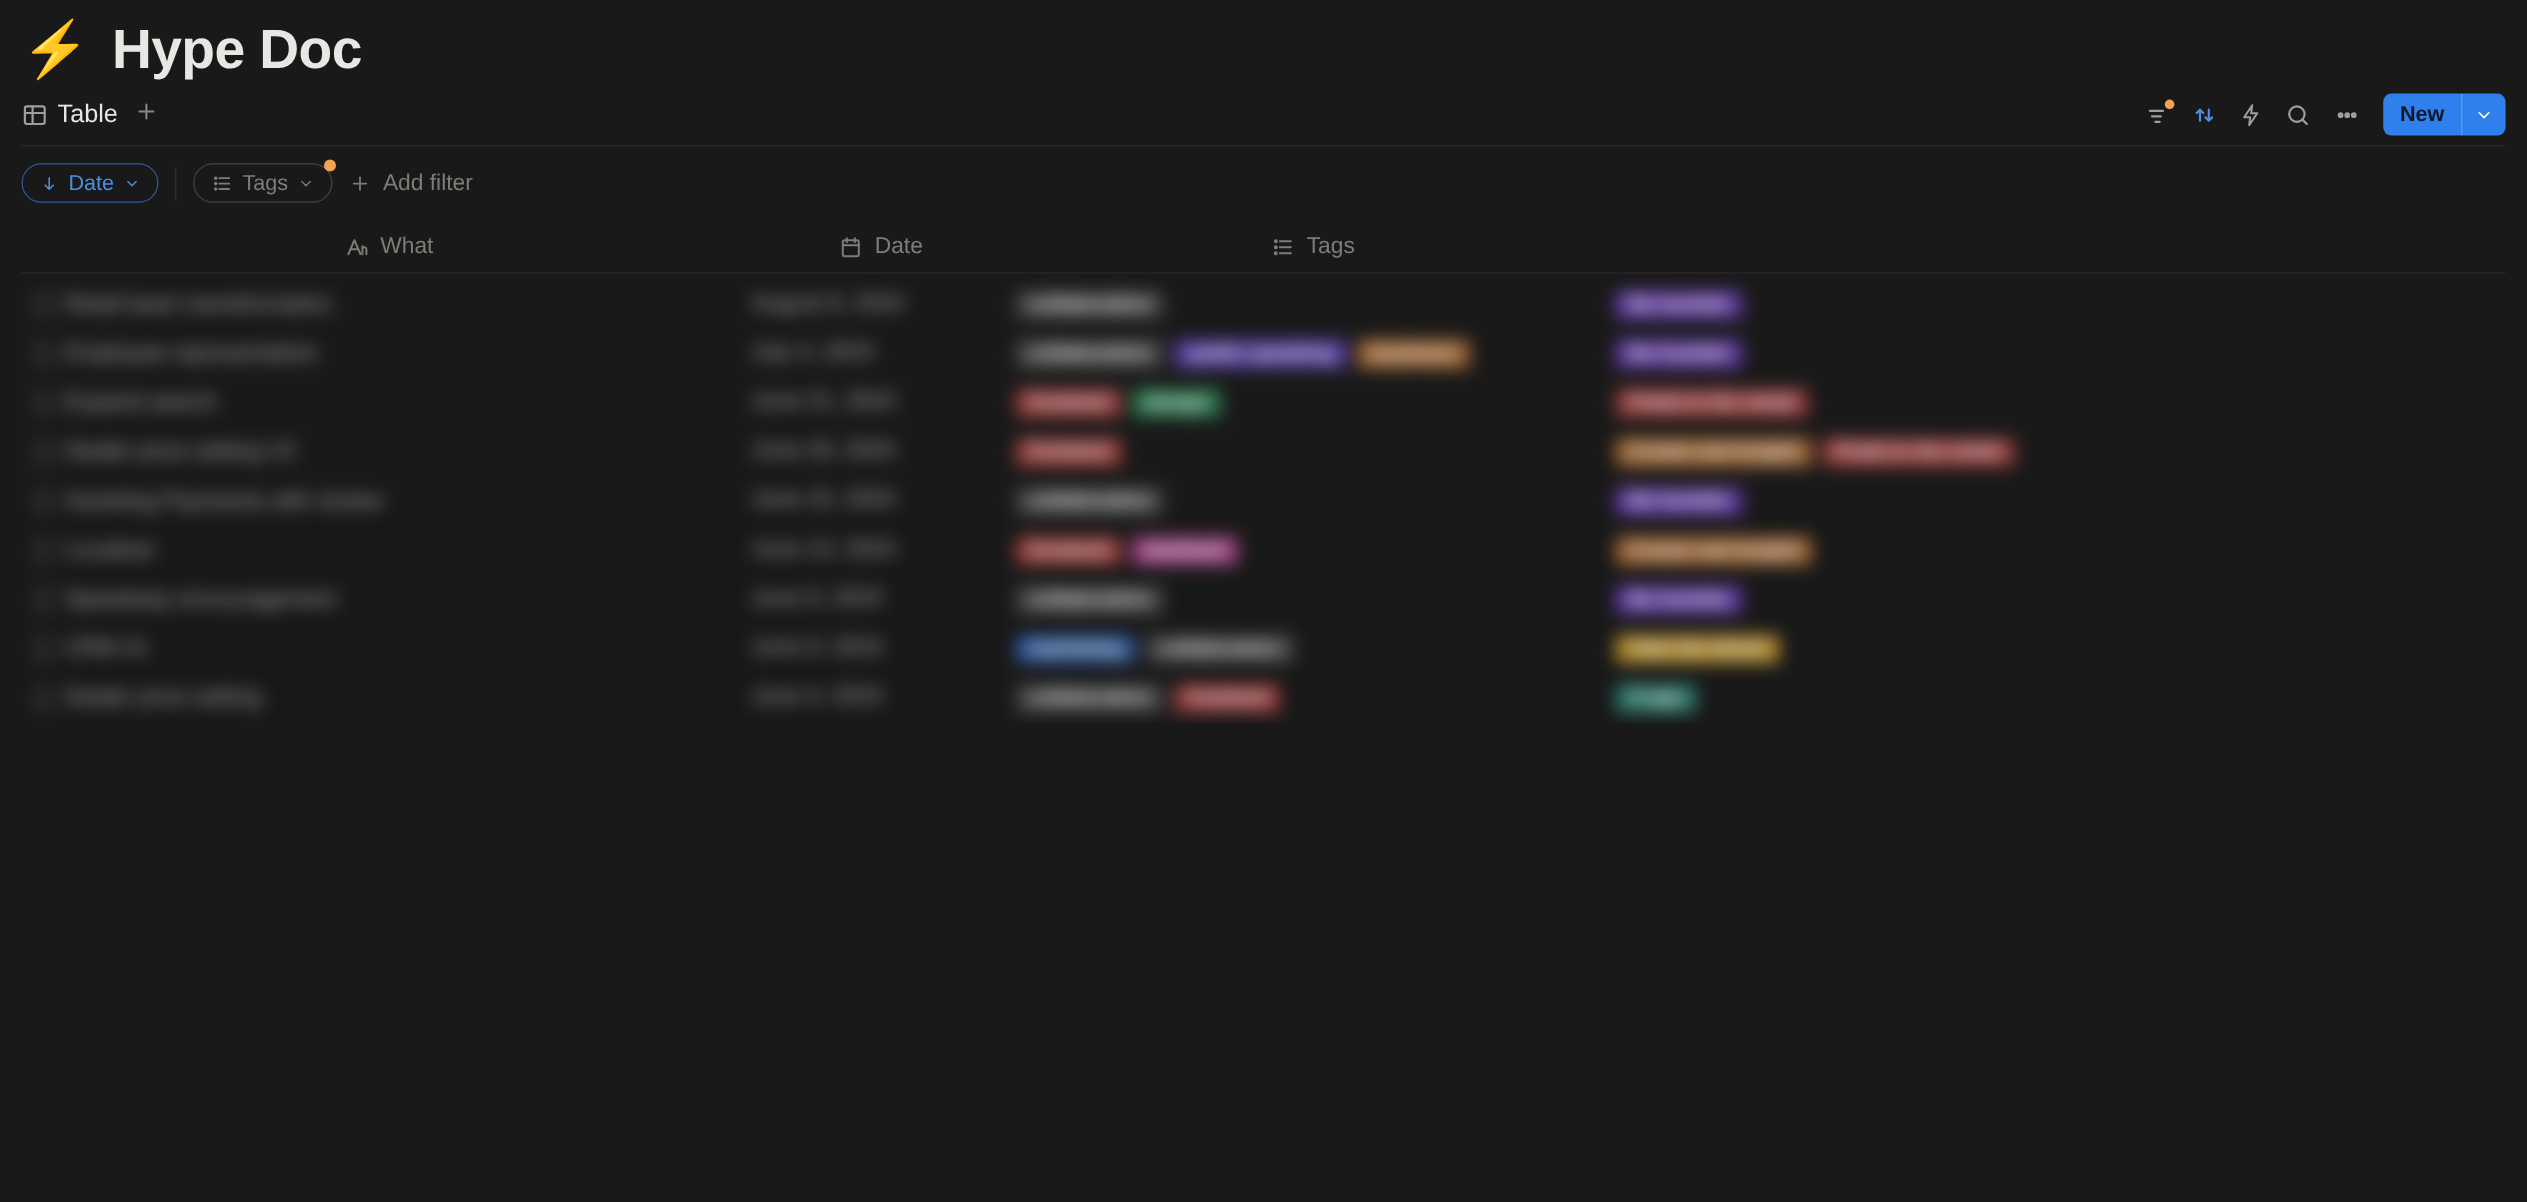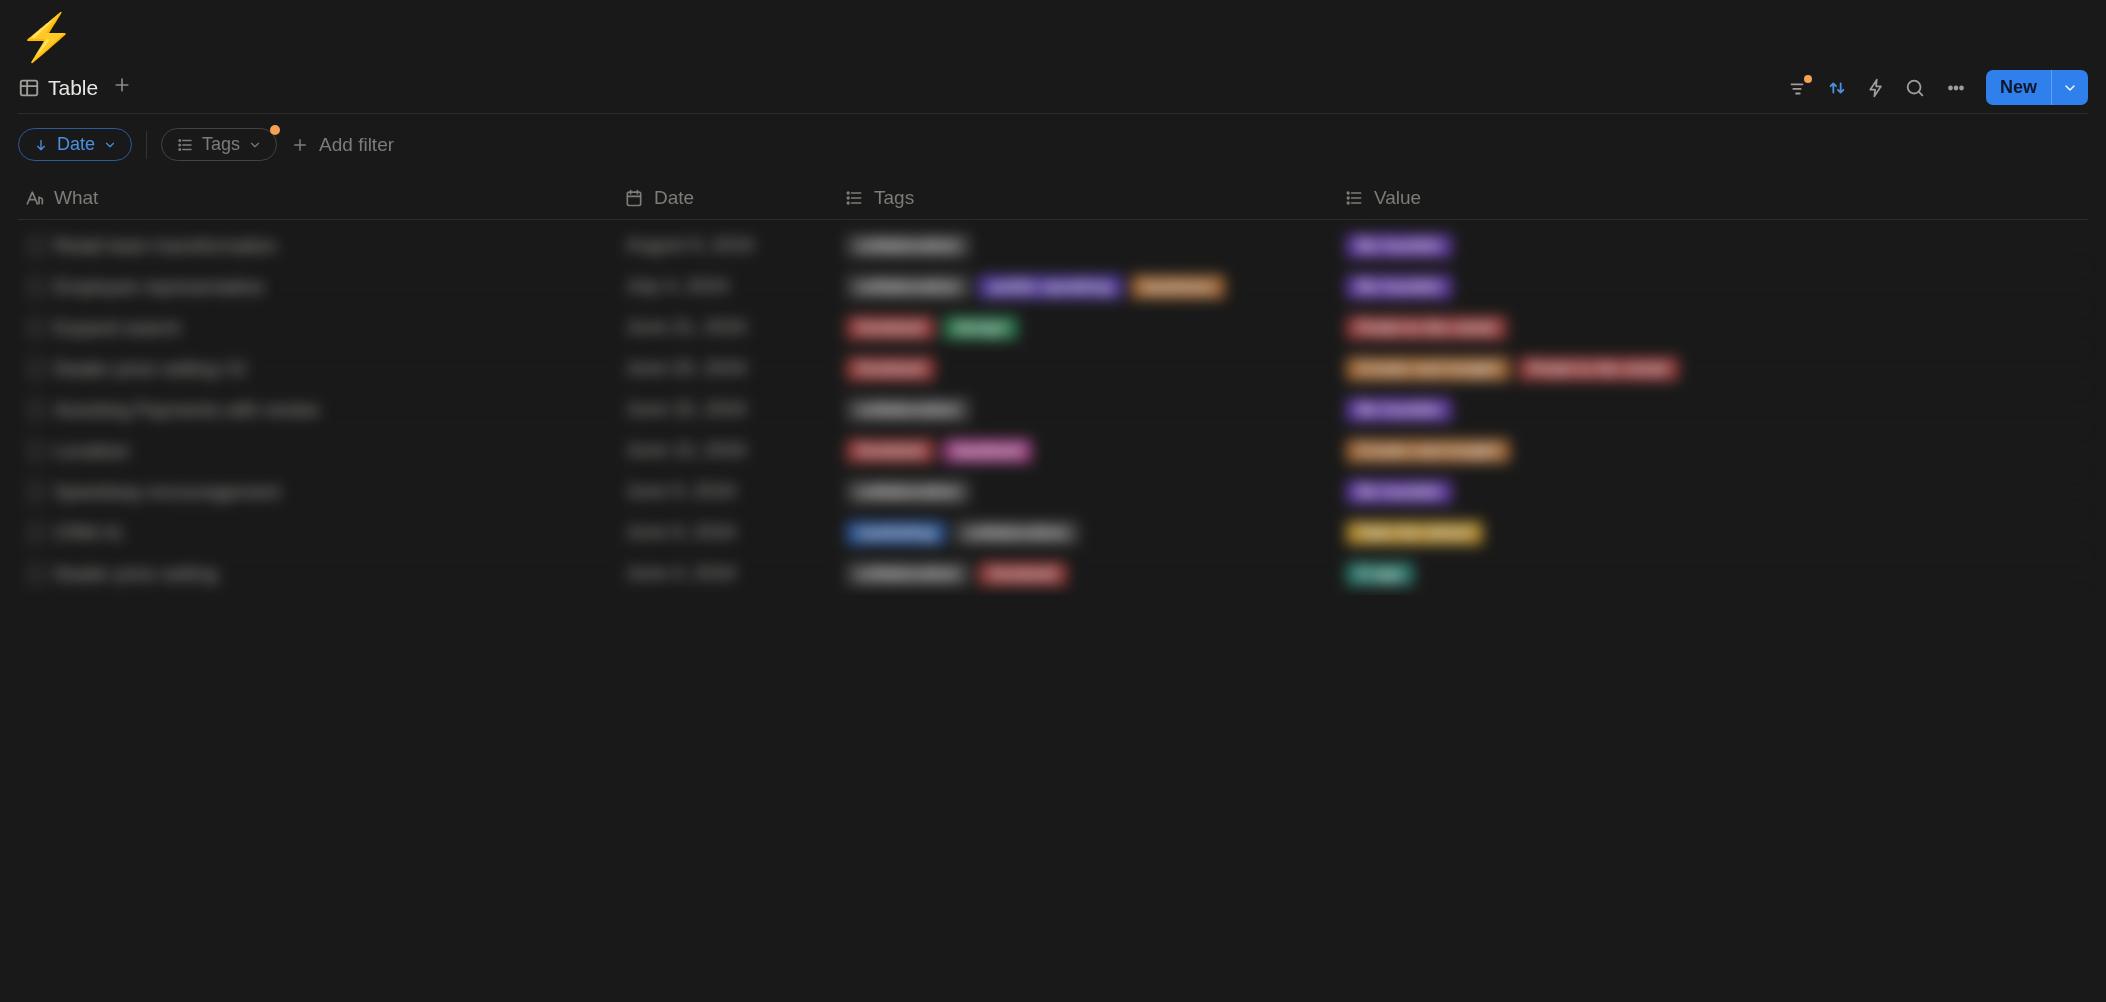--- a/index.html
+++ b/index.html
@@ -56,21 +56,21 @@
   .add-filter{display:flex;align-items:center;gap:10px;color:var(--fg-dim);font-size:19px;cursor:pointer;}
   .filter-right{display:flex;align-items:center;gap:16px;}
   .reset-link{color:var(--fg-dim);font-size:19px;cursor:pointer;}
   .save-group{display:flex;align-items:stretch;border:1.5px solid #5a3f25;border-radius:8px;overflow:hidden;}
   .save-group .lbl{color:var(--orange);font-size:19px;padding:6px 14px;display:flex;align-items:center;}
   .save-group .chev{display:flex;align-items:center;padding:0 10px;border-left:1.5px solid #5a3f25;}
   .save-group .chev svg{stroke:var(--orange);}
 
   
   .thead{display:flex;align-items:center;border-bottom:1px solid var(--line);padding:10px 0;}
-  .th{display:flex;align-items:center;gap:10px;color:var(--fg-dim);font-size:19px;cursor:pointer;}
+  .th{display:flex;align-items:center;gap:10px;color:var(--fg-dim);font-size:19px;cursor:pointer;justify-content:center;}
   .col-what{width:600px;flex:0 0 600px;padding-left:6px;}
   .col-date{width:220px;flex:0 0 220px;}
   .col-tags{width:500px;flex:0 0 500px;}
   .col-value{flex:1;}
 
   
   .tbody{filter:blur(7px);opacity:.85;padding-top:6px;}
   .trow{display:flex;align-items:flex-start;padding:8px 0;border-bottom:1px solid #1f1f1f;}
   .cell{display:flex;align-items:center;gap:8px;}
   .cell.col-what{padding-left:8px;}
@@ -92,20 +92,21 @@
 
   svg{fill:none;stroke-width:2;stroke-linecap:round;stroke-linejoin:round;}
 </style>
 </head>
 <body>
 
 <div class="page">
 
   <div class="title-row">
     <span class="title-emoji">⚡</span>
+    <span class="title-text">Hype Doc</span>
   </div>
 
   <div class="tabs-row">
     <div class="tabs-left">
       <div class="tab">
         <svg width="22" height="22" viewBox="0 0 24 24">
             <rect x="3" y="4" width="18" height="16" rx="2"></rect>
             <path d="M3 10h18M10 4v16"></path>
           </svg>
         <span>Table</span>
@@ -208,29 +209,20 @@
     </div>
     <div class="th col-tags">
       <svg width="20" height="20" viewBox="0 0 24 24" style="stroke:#7d7c77">
           <path d="M9 6h11M9 12h11M9 18h11"></path>
           <circle cx="5" cy="6" r="1"></circle>
           <circle cx="5" cy="12" r="1"></circle>
           <circle cx="5" cy="18" r="1"></circle>
         </svg>
       <span>Tags</span>
     </div>
-    <div class="th col-value">
-      <svg width="20" height="20" viewBox="0 0 24 24" style="stroke:#7d7c77">
-          <path d="M9 6h11M9 12h11M9 18h11"></path>
-          <circle cx="5" cy="6" r="1"></circle>
-          <circle cx="5" cy="12" r="1"></circle>
-          <circle cx="5" cy="18" r="1"></circle>
-        </svg>
-      <span>Value</span>
-    </div>
   </div>
 
   <div class="tbody" id="tbody">
       <div class="trow">
         <div class="cell col-what">
           <span class="doc-dot"></span>
           <span class="rtxt">Retail team transformation</span>
         </div>
         <div class="cell col-date">
           <span class="date-txt">August 9, 2024</span>

